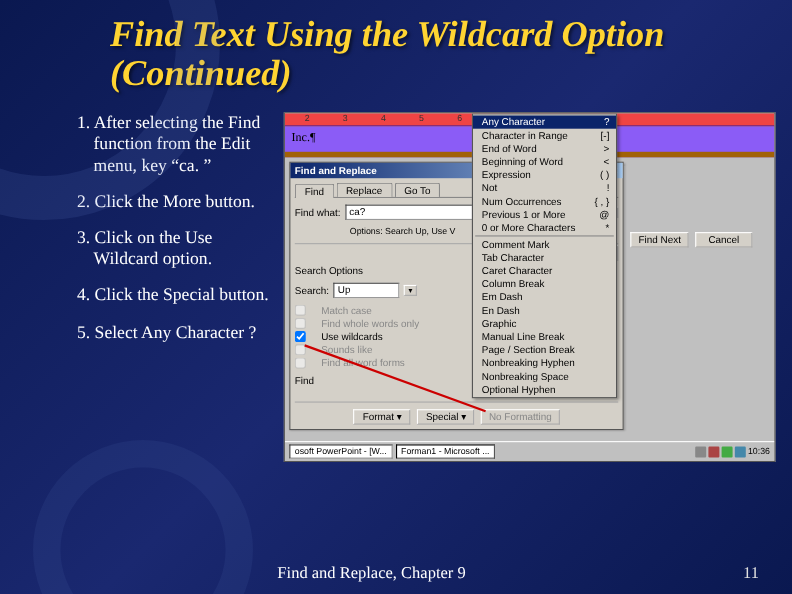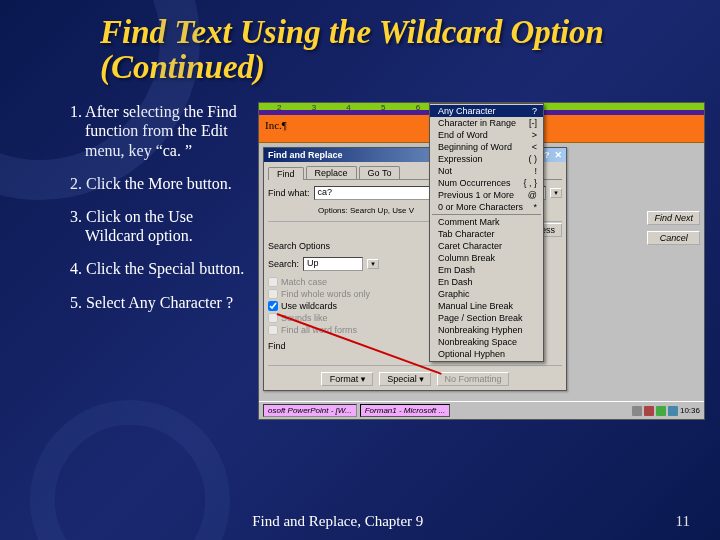--- a/index.html
+++ b/index.html
@@ -59,34 +59,34 @@
     border: 1px solid #555;
     height: 318px;
     position: relative;
     font-family: Tahoma, Arial, sans-serif;
     font-size: 9px;
     color: #000;
     overflow: hidden;
   }
   .ruler {
     height: 12px;
-    background: #84cc16;
-    border-bottom: 5px solid #4c1d95;
+    background: #ef4444;
+    border-bottom: 1px solid #4c1d95;
     font-size: 8px;
     padding-left: 18px;
     letter-spacing: 14px;
     color: #333;
   }
   .doc-area {
-    background: #f97316;
+    background: #8b5cf6;
     height: 28px;
     padding: 4px 6px;
     font-family: "Times New Roman", serif;
     font-size: 11px;
-    border-bottom: 1px solid #a16207;
+    border-bottom: 5px solid #a16207;
   }
   .dialog {
     position: absolute;
     left: 4px; top: 44px;
     width: 304px;
     background: #d4d0c8;
     border: 1px solid #555;
     box-shadow: 1px 1px 2px rgba(0,0,0,0.3);
   }
   .dialog-titlebar {
@@ -113,48 +113,48 @@
   .text-input {
     flex: 1;
     height: 14px;
     background: #fff;
     border: 1px inset #999;
     font-size: 9px;
     padding: 0 3px;
   }
   .options-row { font-size: 8px; padding-left: 50px; margin-bottom: 6px; }
   .section-label { font-size: 9px; margin: 6px 0 3px; }
-  .checkbox-row { display: flex; align-items: center; gap: 3px; font-size: 9px; margin: 2px 0; }
+  .checkbox-row { display: flex; align-items: center; gap: 14px; font-size: 9px; margin: 2px 0; }
   .checkbox-row input { width: 10px; height: 10px; }
   .dlg-buttons-bottom {
     display: flex;
     gap: 6px;
     justify-content: center;
     margin-top: 14px;
     border-top: 1px solid #aaa;
     padding-top: 6px;
   }
   .ui-button {
     background: #d4d0c8;
     border: 1px outset #fff;
     font-size: 9px;
     padding: 1px 6px;
     min-width: 52px;
     text-align: center;
   }
   .ui-button.small { min-width: 38px; }
   .right-buttons {
     position: absolute;
-    right: 4px; top: 108px;
-    display: flex; flex-direction: column; gap: 6px; font-style: italic;
+    right: 20px; top: 108px;
+    display: flex; gap: 6px;
   }
   .context-menu {
     position: absolute;
     left: 170px; top: 0px;
-    width: 115px;
+    width: 132px;
     background: #d4d0c8;
     border: 1px solid #555;
     box-shadow: 2px 2px 3px rgba(0,0,0,0.4);
     padding: 1px 0;
     z-index: 5;
   }
   .context-menu .mi {
     display: flex;
     justify-content: space-between;
     padding: 1px 6px 1px 8px;
@@ -169,28 +169,27 @@
     height: 18px;
     background: #c0c0c0;
     border-top: 1px solid #fff;
     display: flex;
     align-items: center;
     gap: 3px;
     padding: 0 4px;
     font-size: 8px;
   }
   .task-btn {
-    background: #f0abfc;
+    background: #ffffff;
     border: 1px inset #888;
     padding: 1px 4px;
     font-size: 8px;
     max-width: 100px;
     overflow: hidden;
     white-space: nowrap;
-    font-style: italic;
   }
   .tray { margin-left: auto; display: flex; gap: 2px; align-items: center; }
   .tray-icon { width: 10px; height: 10px; background: #888; border-radius: 1px; }
   .arrow-line {
     position: absolute;
     background: #cc0000;
     height: 2px;
     transform-origin: left center;
     z-index: 6;
   }

